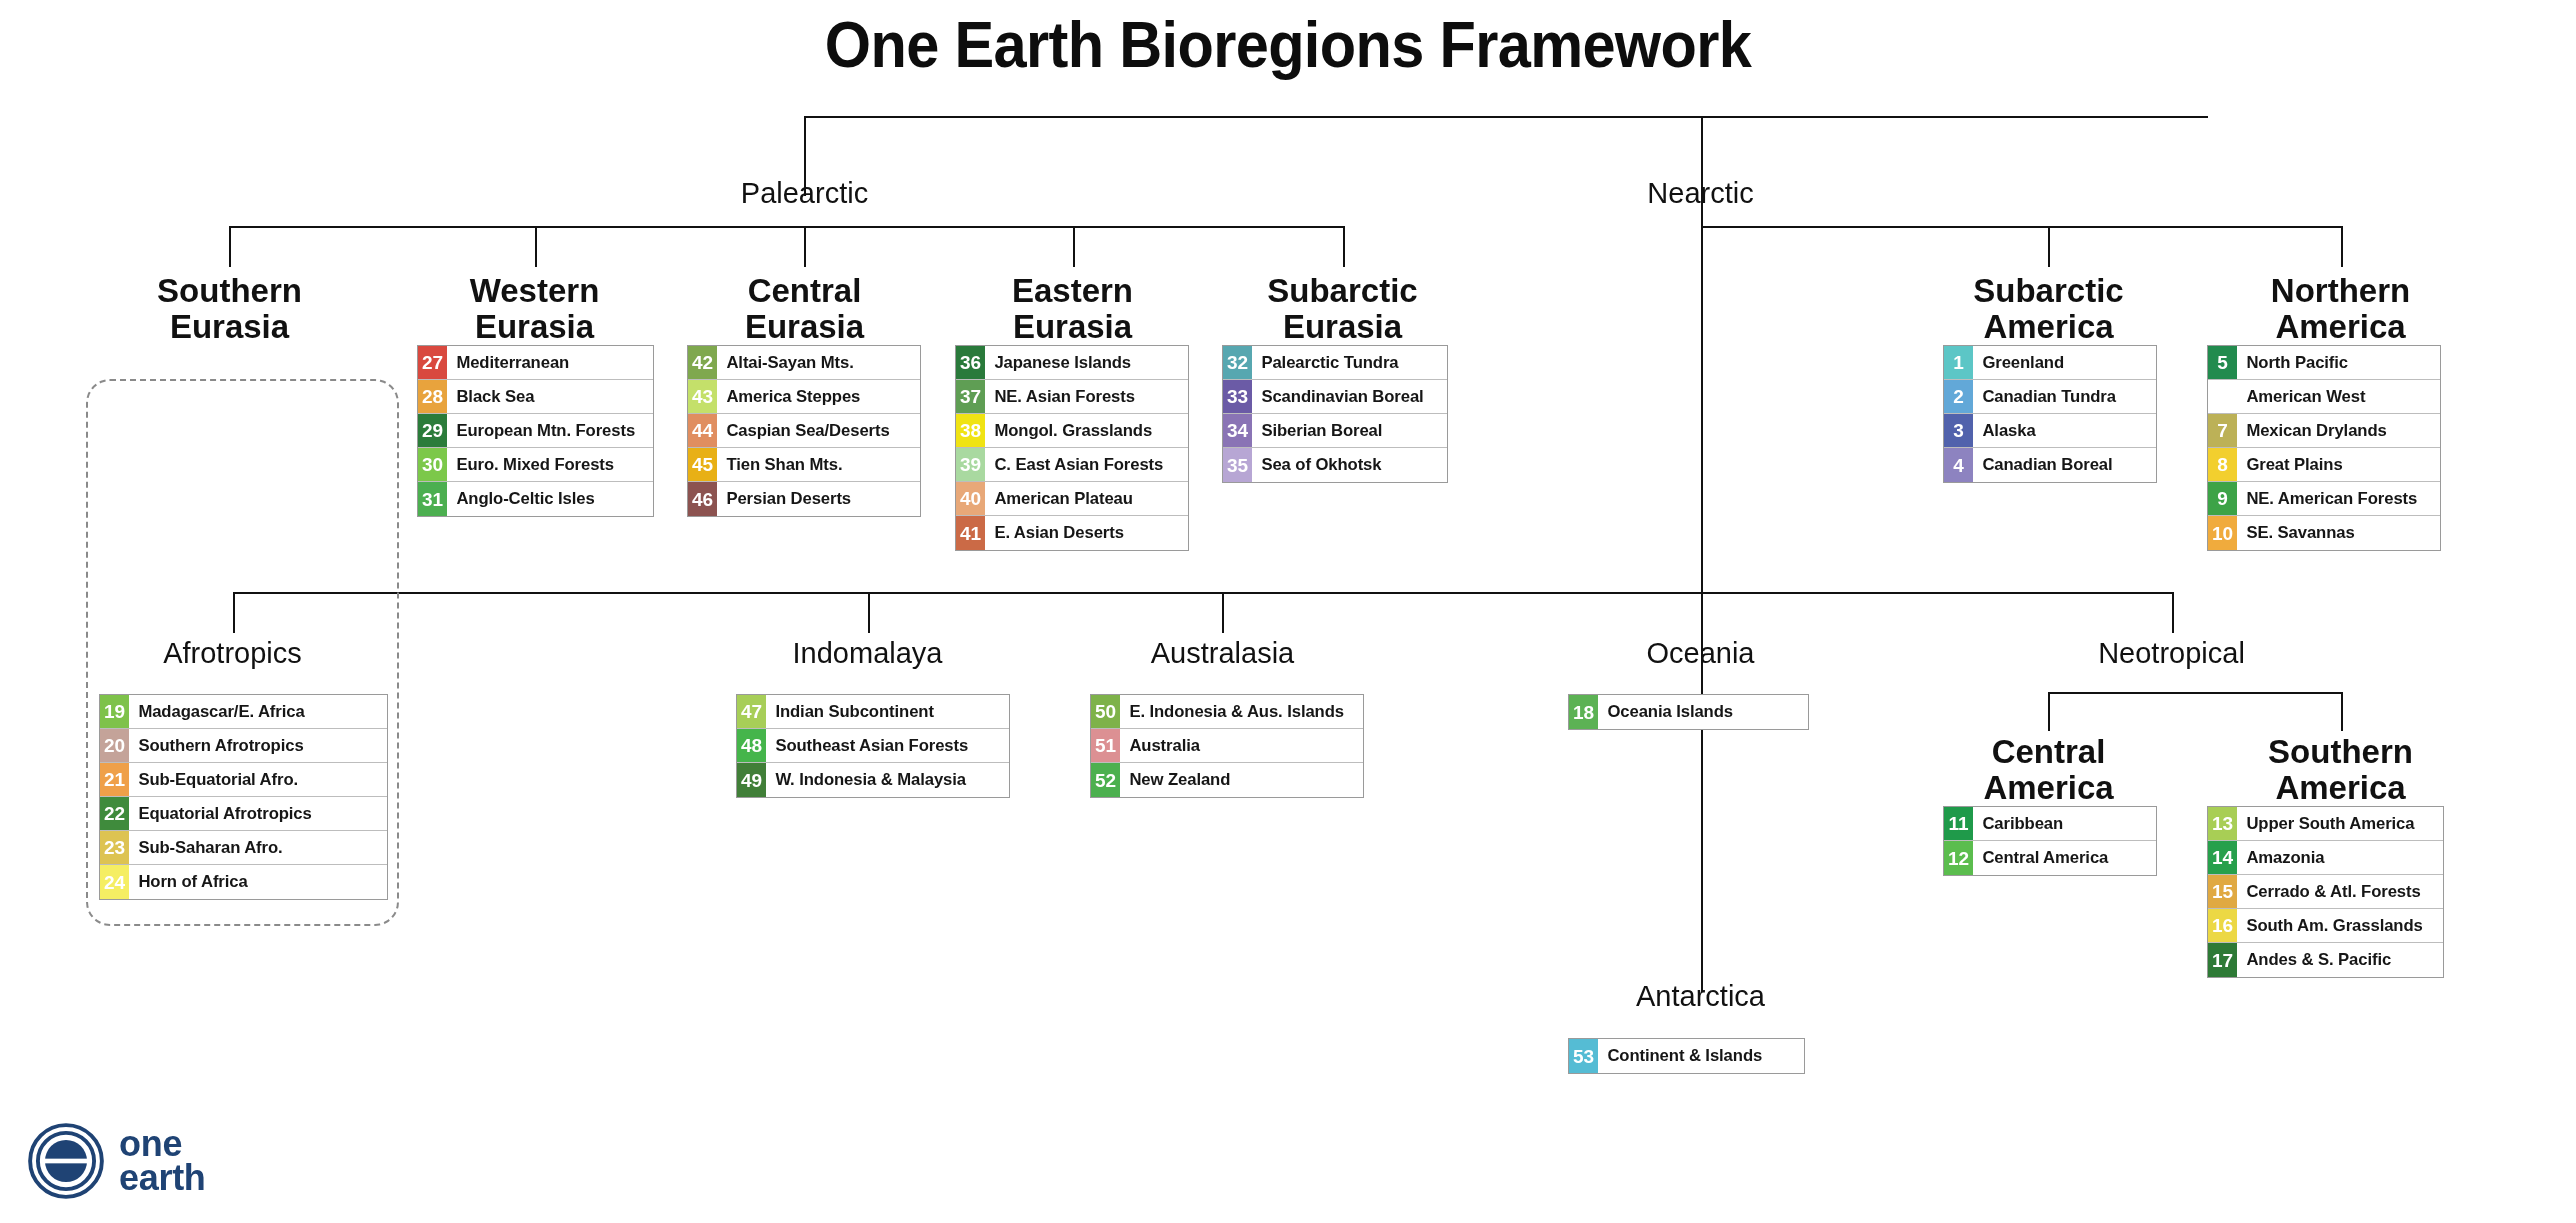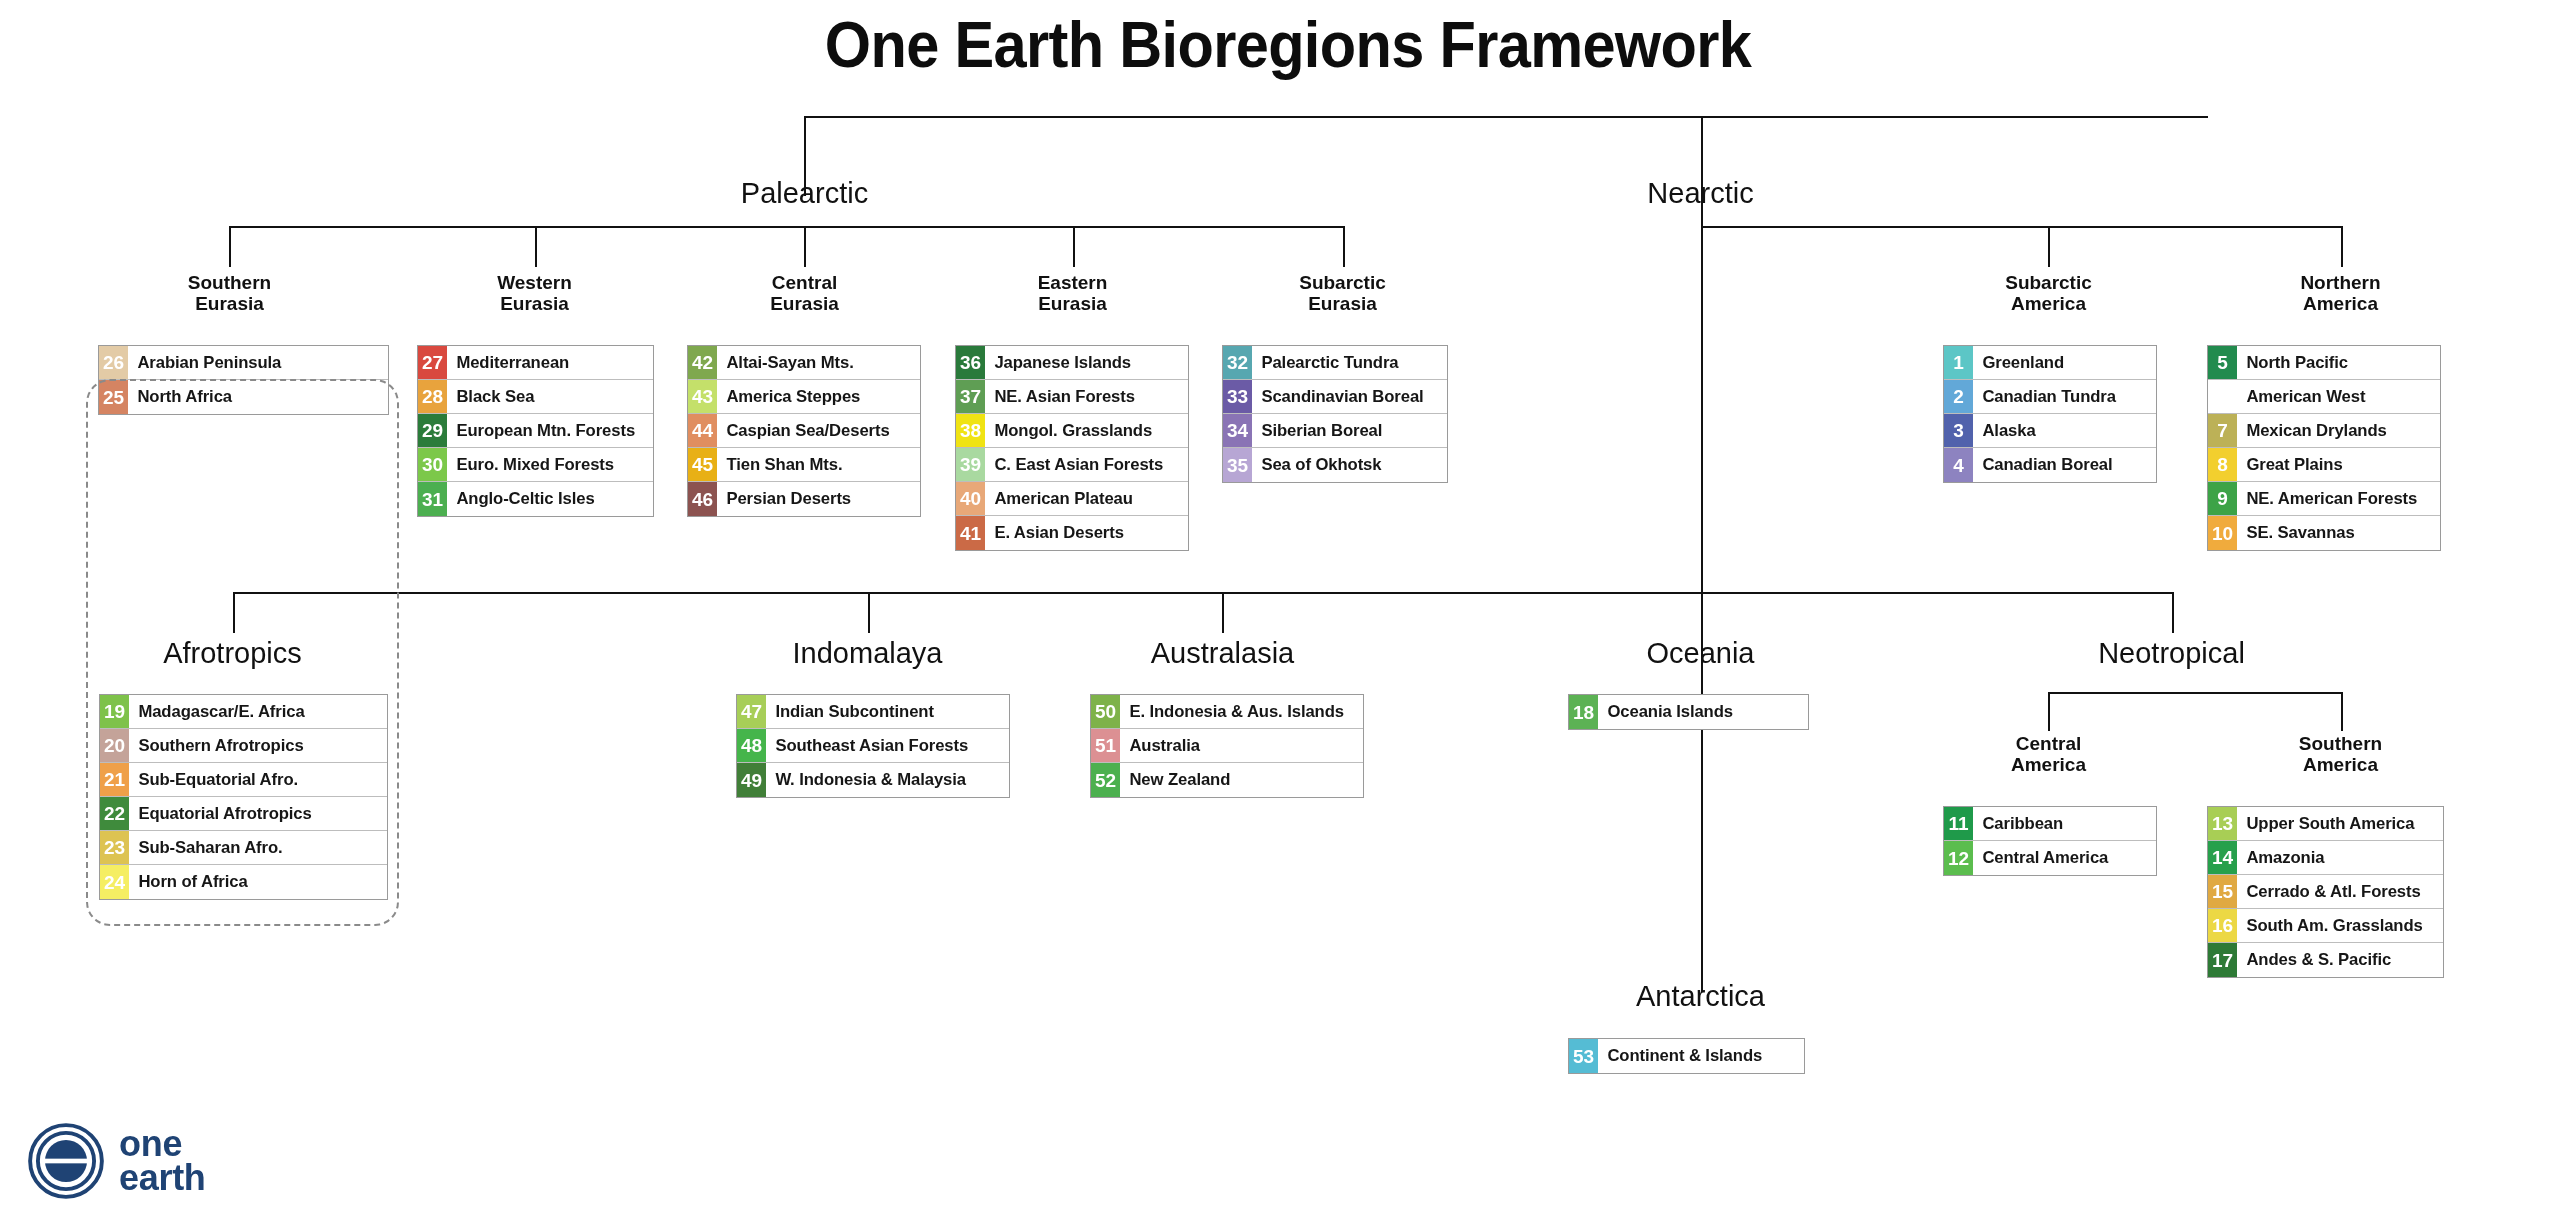--- a/index.html
+++ b/index.html
@@ -36,21 +36,21 @@
     font-weight: 400;
     color: #111111;
     line-height: 1.0;
     letter-spacing: 0px;
     white-space: nowrap;
     font-family: "Liberation Sans", sans-serif;
   }
   .subrealm {
     position: absolute;
     text-align: center;
-    font-size: 19px;
+    font-size: 33px;
     font-weight: 700;
     color: #111111;
     line-height: 1.08;
     font-family: "Liberation Sans", sans-serif;
   }
   .subrealm .l2 { display: block; }
 
   
   .block { position: absolute; }
   .rows {
@@ -154,32 +154,20 @@
   </div>
   <div class="subrealm" style="left:939px; top:273px; width:267px;">
     <span class="l1">Eastern</span>
     <span class="l2">Eurasia</span>
   </div>
   <div class="subrealm" style="left:1209px; top:273px; width:267px;">
     <span class="l1">Subarctic</span>
     <span class="l2">Eurasia</span>
   </div>
 
-  <div class="block" style="left:98px; top:345px; width:291px;">
-    <div class="rows">
-        <div class="row">
-          <div class="num" style="background: rgb(227, 203, 166);">26</div>
-          <div class="lbl">Arabian Peninsula</div>
-        </div>
-        <div class="row">
-          <div class="num" style="background: rgb(213, 132, 98);">25</div>
-          <div class="lbl">North Africa</div>
-        </div>
-      </div>
-  </div>
   <div class="block" style="left:417px; top:345px; width:237px;border-radius:32px;">
     <div class="rows">
         <div class="row">
           <div class="num" style="background: rgb(217, 73, 63);">27</div>
           <div class="lbl">Mediterranean</div>
         </div>
         <div class="row">
           <div class="num" style="background: rgb(232, 163, 61);">28</div>
           <div class="lbl">Black Sea</div>
         </div>

